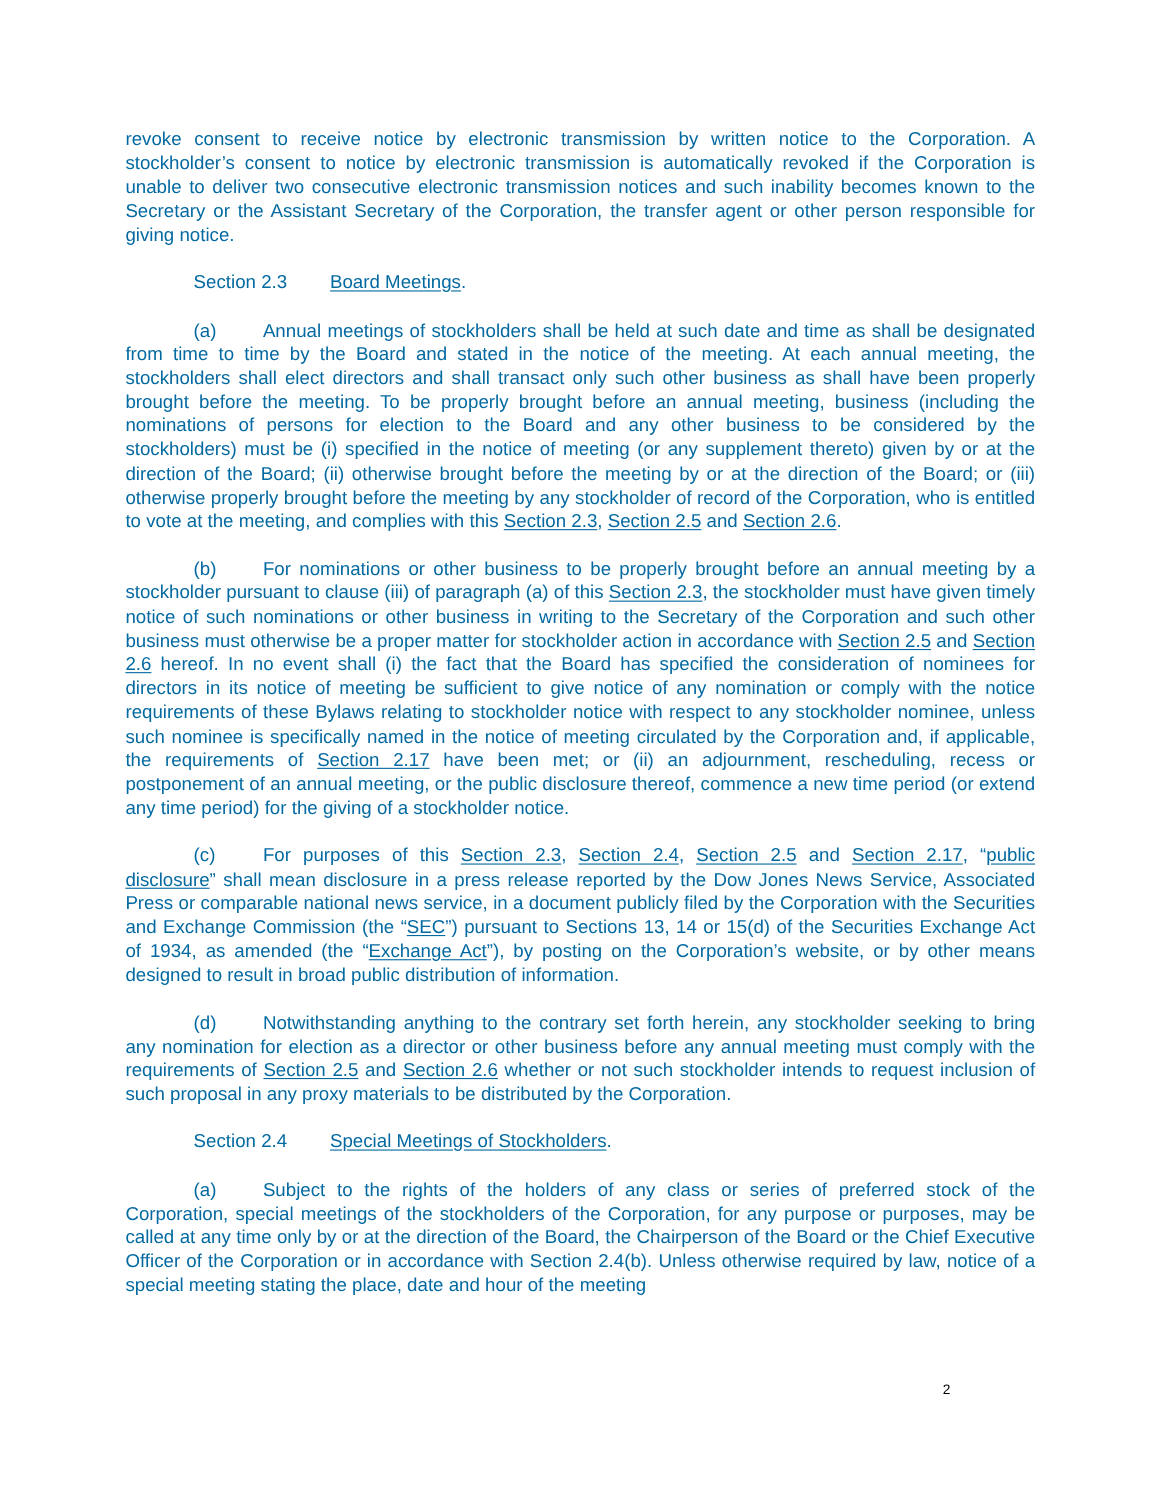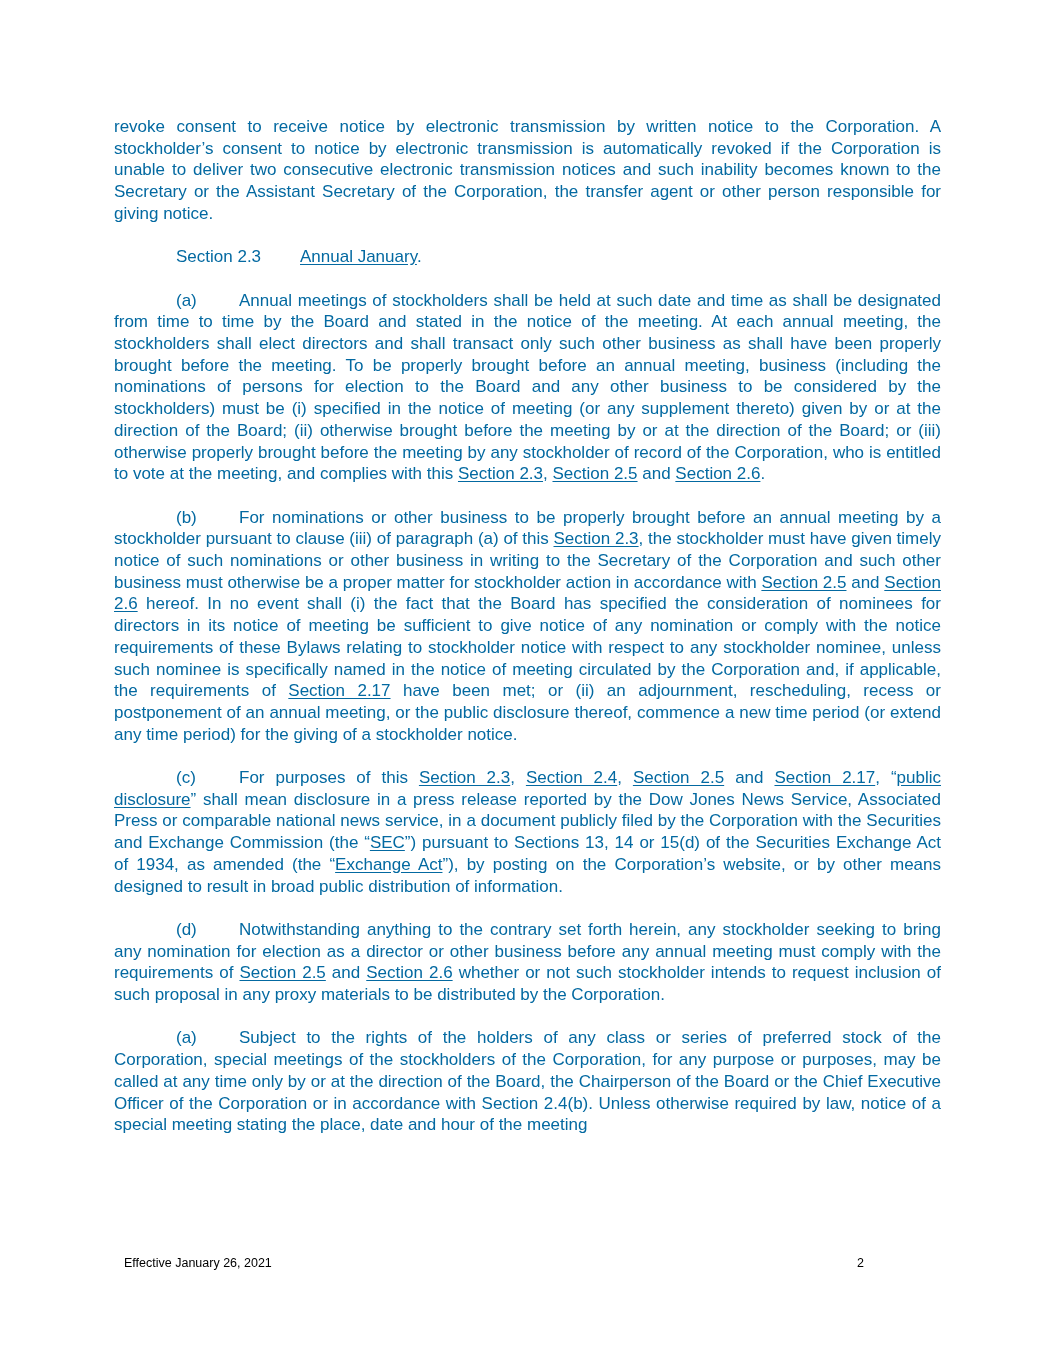--- a/index.html
+++ b/index.html
@@ -19,24 +19,24 @@
       position: absolute; left: 124px; top: 1256px; width: 740px;
       font-family: "Liberation Sans", sans-serif; font-size: 12.5px; line-height: 15px; color: #000;
     }
     .footer .page-num { position: absolute; right: 0; top: 0; }
   </style>
 </head>
 <body>
 
 <div class="page" id="page-body">
     <p class="para"><span>revoke consent to receive notice by electronic transmission by written notice to the Corporation.  A stockholder’s consent to notice by electronic transmission is automatically revoked if the Corporation is unable to deliver two consecutive electronic transmission notices and such inability becomes known to the Secretary or the Assistant Secretary of the Corporation, the transfer agent or other person responsible for giving notice.</span></p>
-    <div class="heading"><span class="sec-no">Section 2.3</span><u>Annual January</u><span>.</span></div>
+    <div class="heading"><span class="sec-no">Section 2.3</span><u>Board Meetings</u><span>.</span></div>
     <p class="para indent"><span class="label">(a)</span><span>Annual meetings of stockholders shall be held at such date and time as shall be designated from time to time by the Board and stated in the notice of the meeting.   At each annual meeting, the stockholders shall elect directors and shall transact only such other business as shall have been properly brought before the meeting.  To be properly brought before an annual meeting, business (including the nominations of persons for election to the Board and any other business to be considered by the stockholders) must be (i) specified in the notice of meeting (or any supplement thereto) given by or at the direction of the Board; (ii) otherwise brought before the meeting by or at the direction of the Board; or (iii) otherwise properly brought before the meeting by any stockholder of record of the Corporation, who is entitled to vote at the meeting, and complies with this </span><u>Section 2.3</u><span>, </span><u>Section 2.5</u><span> and </span><u>Section 2.6</u><span>.</span></p>
     <p class="para indent"><span class="label">(b)</span><span>For nominations or other business to be properly brought before an annual meeting by a stockholder pursuant to clause (iii) of paragraph (a) of this </span><u>Section 2.3</u><span>, the stockholder must have given timely notice of such nominations or other business in writing to the Secretary of the Corporation and such other business must otherwise be a proper matter for stockholder action in accordance with </span><u>Section 2.5</u><span> and </span><u>Section 2.6</u><span> hereof.  In no event shall (i) the fact that the Board has specified the consideration of nominees for directors in its notice of meeting be sufficient to give notice of any nomination or comply with the notice requirements of these Bylaws relating to stockholder notice with respect to any stockholder nominee, unless such nominee is specifically named in the notice of meeting circulated by the Corporation and, if applicable, the requirements of </span><u>Section 2.17</u><span> have been met; or (ii) an adjournment, rescheduling, recess or postponement of an annual meeting, or the public disclosure thereof, commence a new time period (or extend any time period) for the giving of a stockholder notice.</span></p>
     <p class="para indent"><span class="label">(c)</span><span>For purposes of this </span><u>Section 2.3</u><span>, </span><u>Section 2.4</u><span>, </span><u>Section 2.5</u><span> and </span><u>Section 2.17</u><span>, “</span><u>public disclosure</u><span>” shall mean disclosure in a press release reported by the Dow Jones News Service, Associated Press or comparable national news service, in a document publicly filed by the Corporation with the Securities and Exchange Commission (the “</span><u>SEC</u><span>”) pursuant to Sections 13, 14 or 15(d) of the Securities Exchange Act of 1934, as amended (the “</span><u>Exchange Act</u><span>”), by posting on the Corporation’s website, or by other means designed to result in broad public distribution of information.</span></p>
     <p class="para indent"><span class="label">(d)</span><span>Notwithstanding anything to the contrary set forth herein, any stockholder seeking to bring any nomination for election as a director or other business before any annual meeting must comply with the requirements of </span><u>Section 2.5</u><span> and </span><u>Section 2.6</u><span> whether or not such stockholder intends to request inclusion of such proposal in any proxy materials to be distributed by the Corporation.</span></p>
+    <div class="heading"><span class="sec-no">Section 2.4</span><u>Special Meetings of Stockholders</u><span>.</span></div>
     <p class="para indent"><span class="label">(a)</span><span>Subject to the rights of the holders of any class or series of preferred stock of the Corporation, special meetings of the stockholders of the Corporation, for any purpose or purposes, may be called at any time only by or at the direction of the Board, the Chairperson of the Board or the Chief Executive Officer of the Corporation or in accordance with Section 2.4(b).   Unless otherwise required by law, notice of a special meeting stating the place, date and hour of the meeting</span></p>
   </div>
 
 <div class="footer">
-  <div>Effective January 26, 2021</div>
   <div class="page-num">2</div>
 </div>
 
 </body></html>

